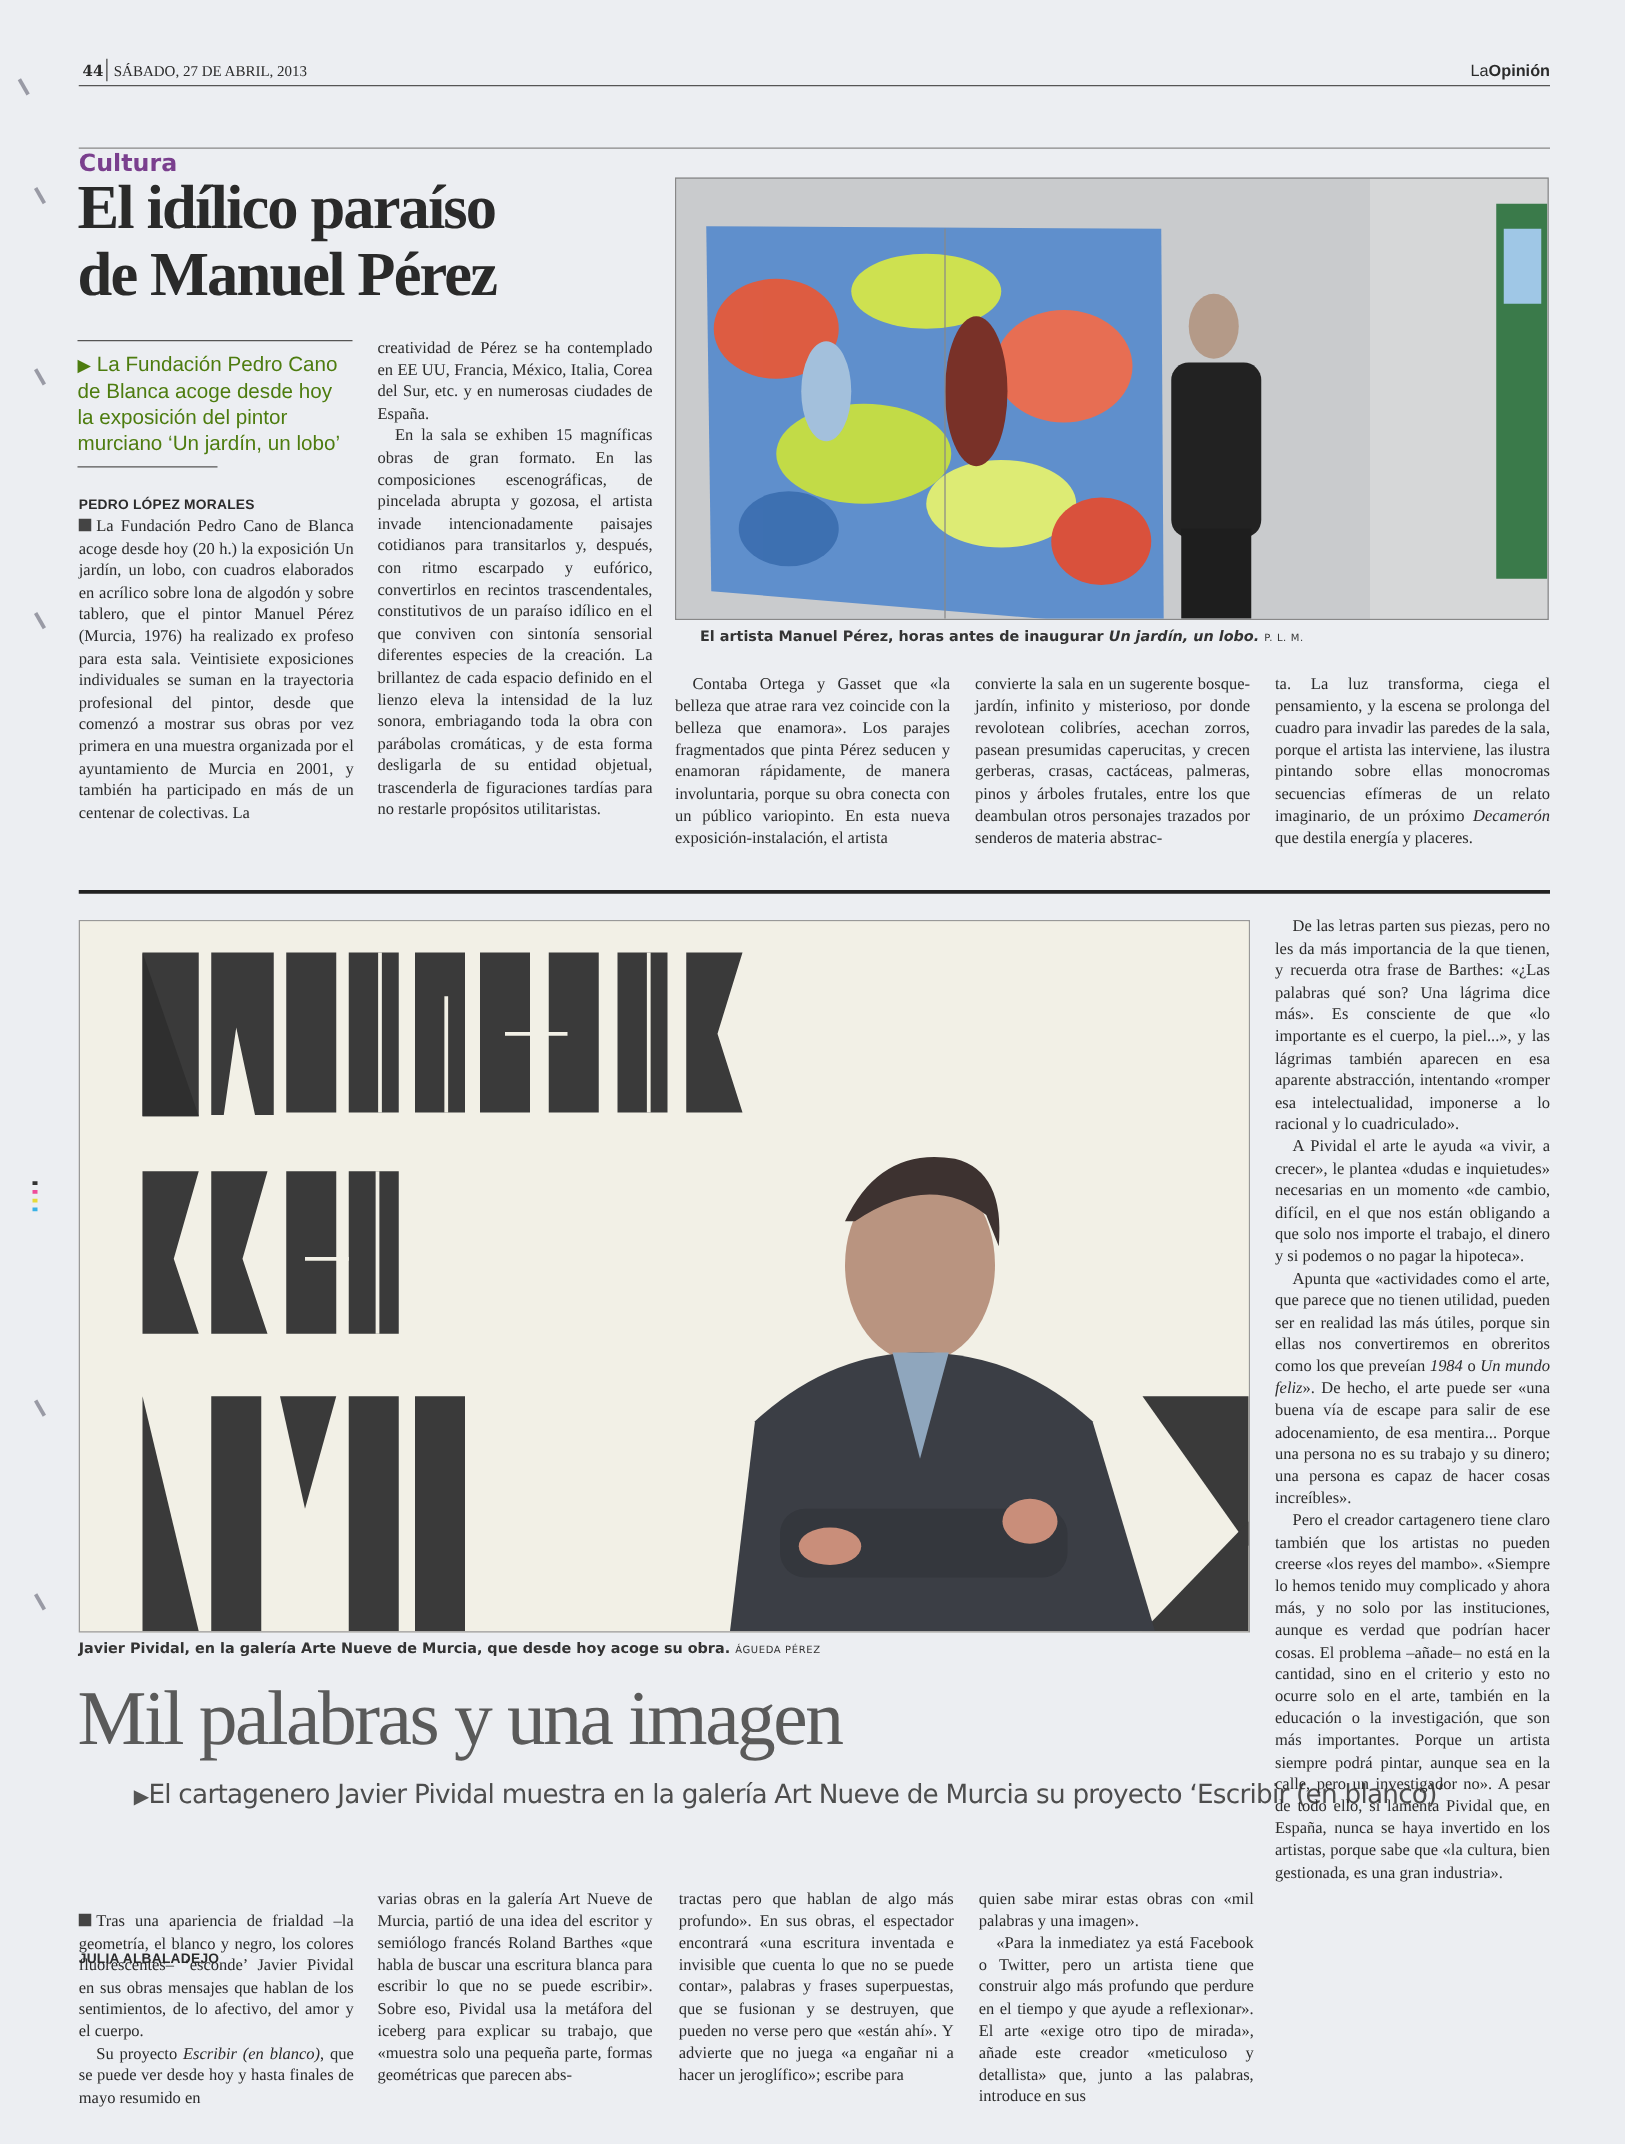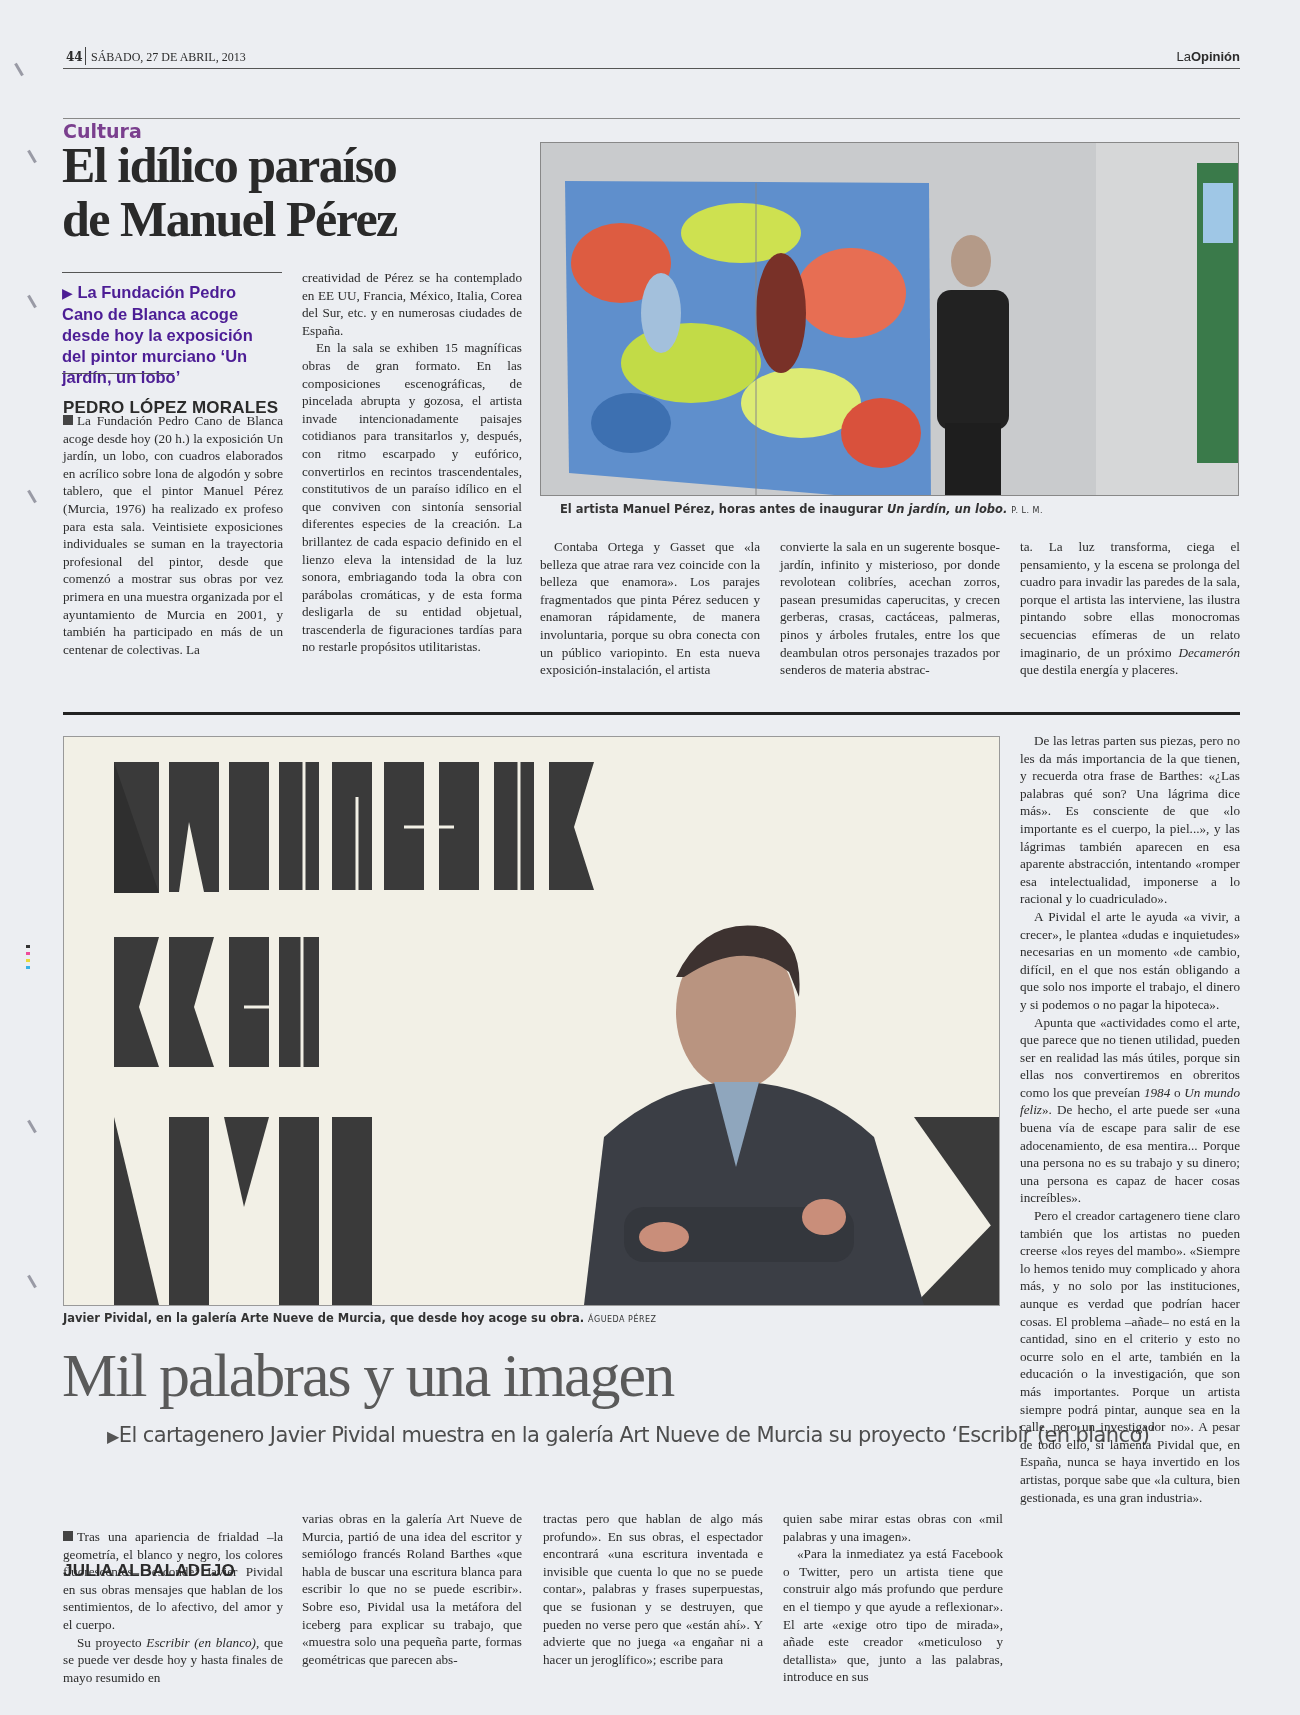--- a/index.html
+++ b/index.html
@@ -19,24 +19,24 @@
   .date { left: 91px; top: 50px; font-size: 12px; }
   .brand { right: 60px; top: 49px; font-size: 13px; font-weight: bold; font-family: "Liberation Sans", sans-serif; }
   .brand .la { font-weight: normal; }
   .rule-top { left: 63px; top: 68px; width: 1177px; height: 1px; background: #555; }
   .section { left: 63px; top: 76px; font-size: 19px; font-weight: bold; color: #7a3f8e; font-family: "DejaVu Sans", sans-serif; margin-top: 44px; }
   .rule-sec { left: 63px; top: 118px; width: 1177px; height: 1px; background: #888; }
 
   
   .h1 { left: 62px; top: 138px; width: 430px; font-size: 50px; line-height: 54px; font-weight: bold; letter-spacing: -1.5px; color: #2a2a2a; }
   .deck-rule { left: 62px; top: 272px; width: 220px; height: 1px; background: #555; }
-  .deck { left: 62px; top: 282px; width: 215px; font-size: 16.5px; line-height: 21px; color: #4c1d95; font-weight: bold; }
+  .deck { left: 62px; top: 282px; width: 215px; font-size: 16.5px; line-height: 21px; color: #4d7c0f; }
   .deck .tri { font-size: 14px; }
   .deck-rule2 { left: 62px; top: 373px; width: 112px; height: 1px; background: #555; }
-  .byline { font-size: 17px; font-weight: bold; letter-spacing: 0.2px; }
+  .byline { font-size: 11px; font-weight: bold; letter-spacing: 0.2px; }
   .body { font-size: 13.2px; line-height: 17.6px; text-align: justify; hyphens: manual; color: #2b2b2b; }
   .body p { margin: 0; text-indent: 14px; }
   .body p.first { text-indent: 0; }
   .sq { display: inline-block; width: 10px; height: 10px; background: #444; margin-right: 4px; vertical-align: 0; }
 
   .photo1 { left: 540px; top: 142px; width: 697px; height: 352px; background: #c7cacd; border: 1px solid #888; overflow: hidden; }
   .caption { font-family: "DejaVu Sans", sans-serif; font-size: 11.5px; font-weight: bold; color: #333; }
   .caption .credit { font-weight: normal; font-size: 8px; letter-spacing: 0.5px; }
 
   .rule-mid { left: 63px; top: 712px; width: 1177px; height: 3px; background: #222; }

